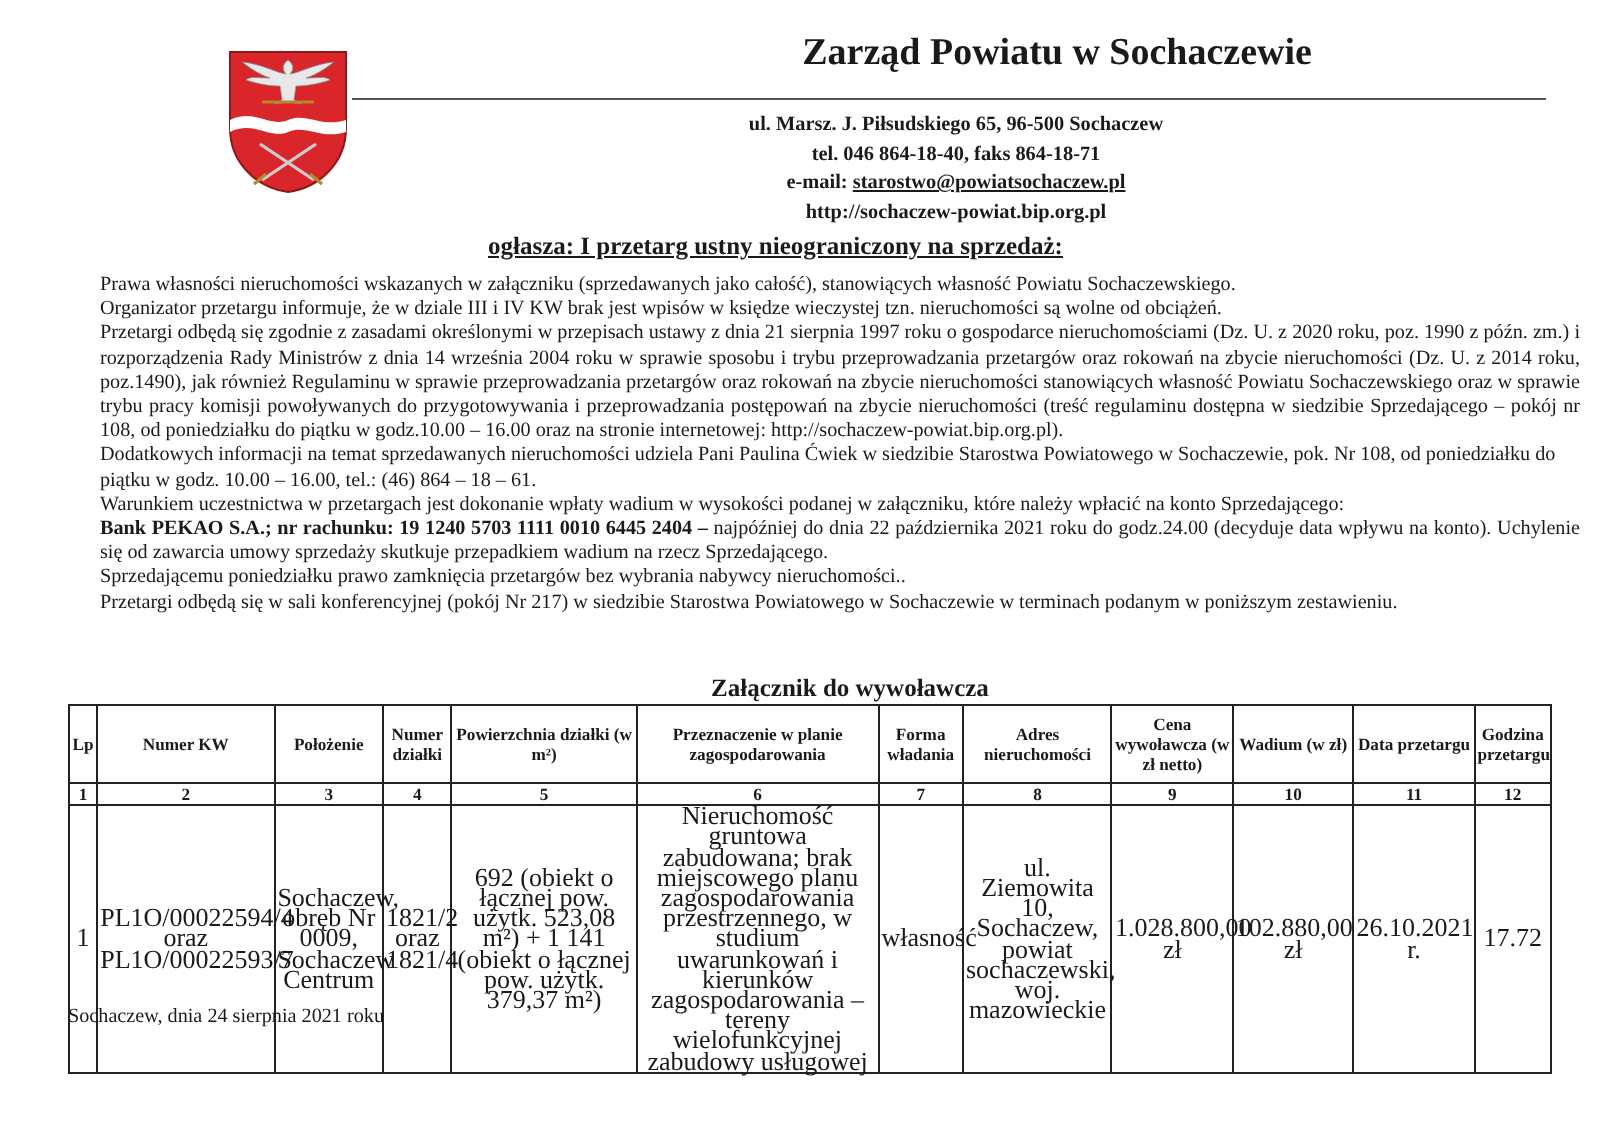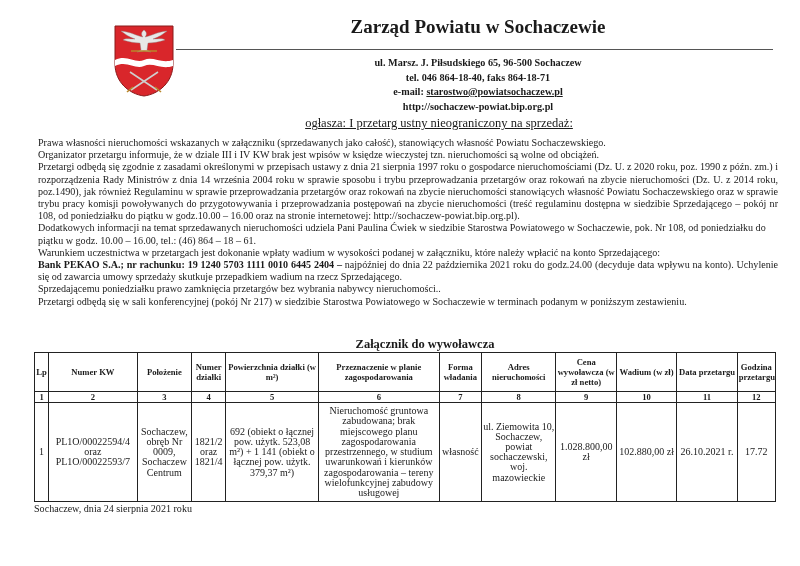--- a/index.html
+++ b/index.html
@@ -1,32 +1,32 @@
 <!DOCTYPE html>
 <html><head>
   <meta charset="utf-8">
   <style>
     html, body { margin: 0; padding: 0; background: #ffffff; }
     body { width: 800px; height: 566px; position: relative; overflow: hidden; font-family: "Liberation Serif", "DejaVu Serif", serif; color: #1a1a1a; }
     .coat { position: absolute; left: 113px; top: 24px; width: 62px; height: 74px; }
     .hline { position: absolute; left: 176px; top: 49px; width: 597px; height: 1px; background: #555; }
-    .title { position: absolute; left: 300px; top: 16px; width: 356px; text-align: center; font-size: 19px; font-weight: bold; }
+    .title { position: absolute; left: 300px; top: 16px; width: 356px; text-align: right; font-size: 19px; font-weight: bold; }
     .addr { position: absolute; left: 300px; top: 56px; width: 356px; text-align: center; font-size: 10.2px; font-weight: bold; line-height: 14.5px; }
     .addr u { text-decoration: underline; text-align: center; }
-    .announce { position: absolute; left: 234px; top: 116px; width: 410px; text-align: center; font-size: 12.5px; font-weight: normal; text-decoration: underline; }
-    .body-text { position: absolute; left: 38px; top: 137px; width: 740px; font-size: 10.1px; line-height: 12.2px; }
+    .announce { position: absolute; left: 244px; top: 116px; width: 410px; font-size: 12.5px; font-weight: bold; text-decoration: underline; }
+    .body-text { position: absolute; left: 50px; top: 137px; width: 740px; font-size: 10.1px; line-height: 12.2px; }
     .body-text p { margin: 0; }
     .body-text .just { text-align: justify; }
     .bold { font-weight: bold; }
     .att-title { position: absolute; left: 300px; top: 337px; width: 250px; text-align: center; font-size: 12.5px; font-weight: bold; }
     table.annex { position: absolute; left: 34px; top: 352px; width: 742px; border-collapse: collapse; font-size: 8.6px; line-height: 10.2px; table-layout: fixed; }
     table.annex th, table.annex td { border: 1px solid #222; text-align: center; vertical-align: middle; padding: 0 1px; }
     table.annex th { font-weight: bold; height: 38px; }
     table.annex tr.nums td { font-weight: bold; height: 10px; }
-    table.annex tr.row td { height: 98px; font-size: 10px; text-align: center; }
+    table.annex tr.row td { height: 98px; font-size: 13px; text-align: center; }
     .footer { position: absolute; left: 34px; top: 503px; font-size: 10.1px; }
   </style>
 </head>
 <body>
 
 <div class="coat">
   <svg width="62" height="74" viewBox="0 0 62 74">
     <path d="M2 2 H60 V40 C60 58 46 70 31 72 C16 70 2 58 2 40 Z" fill="#d9262b" stroke="#8a1a1a" stroke-width="1"></path>
     <path d="M2 36 C14 30 22 40 31 36 C40 32 48 40 60 36 V42 C48 46 40 38 31 42 C22 46 14 36 2 42 Z" fill="#ffffff"></path>
     <g fill="#e8e8e8" stroke="#888" stroke-width="0.4">

